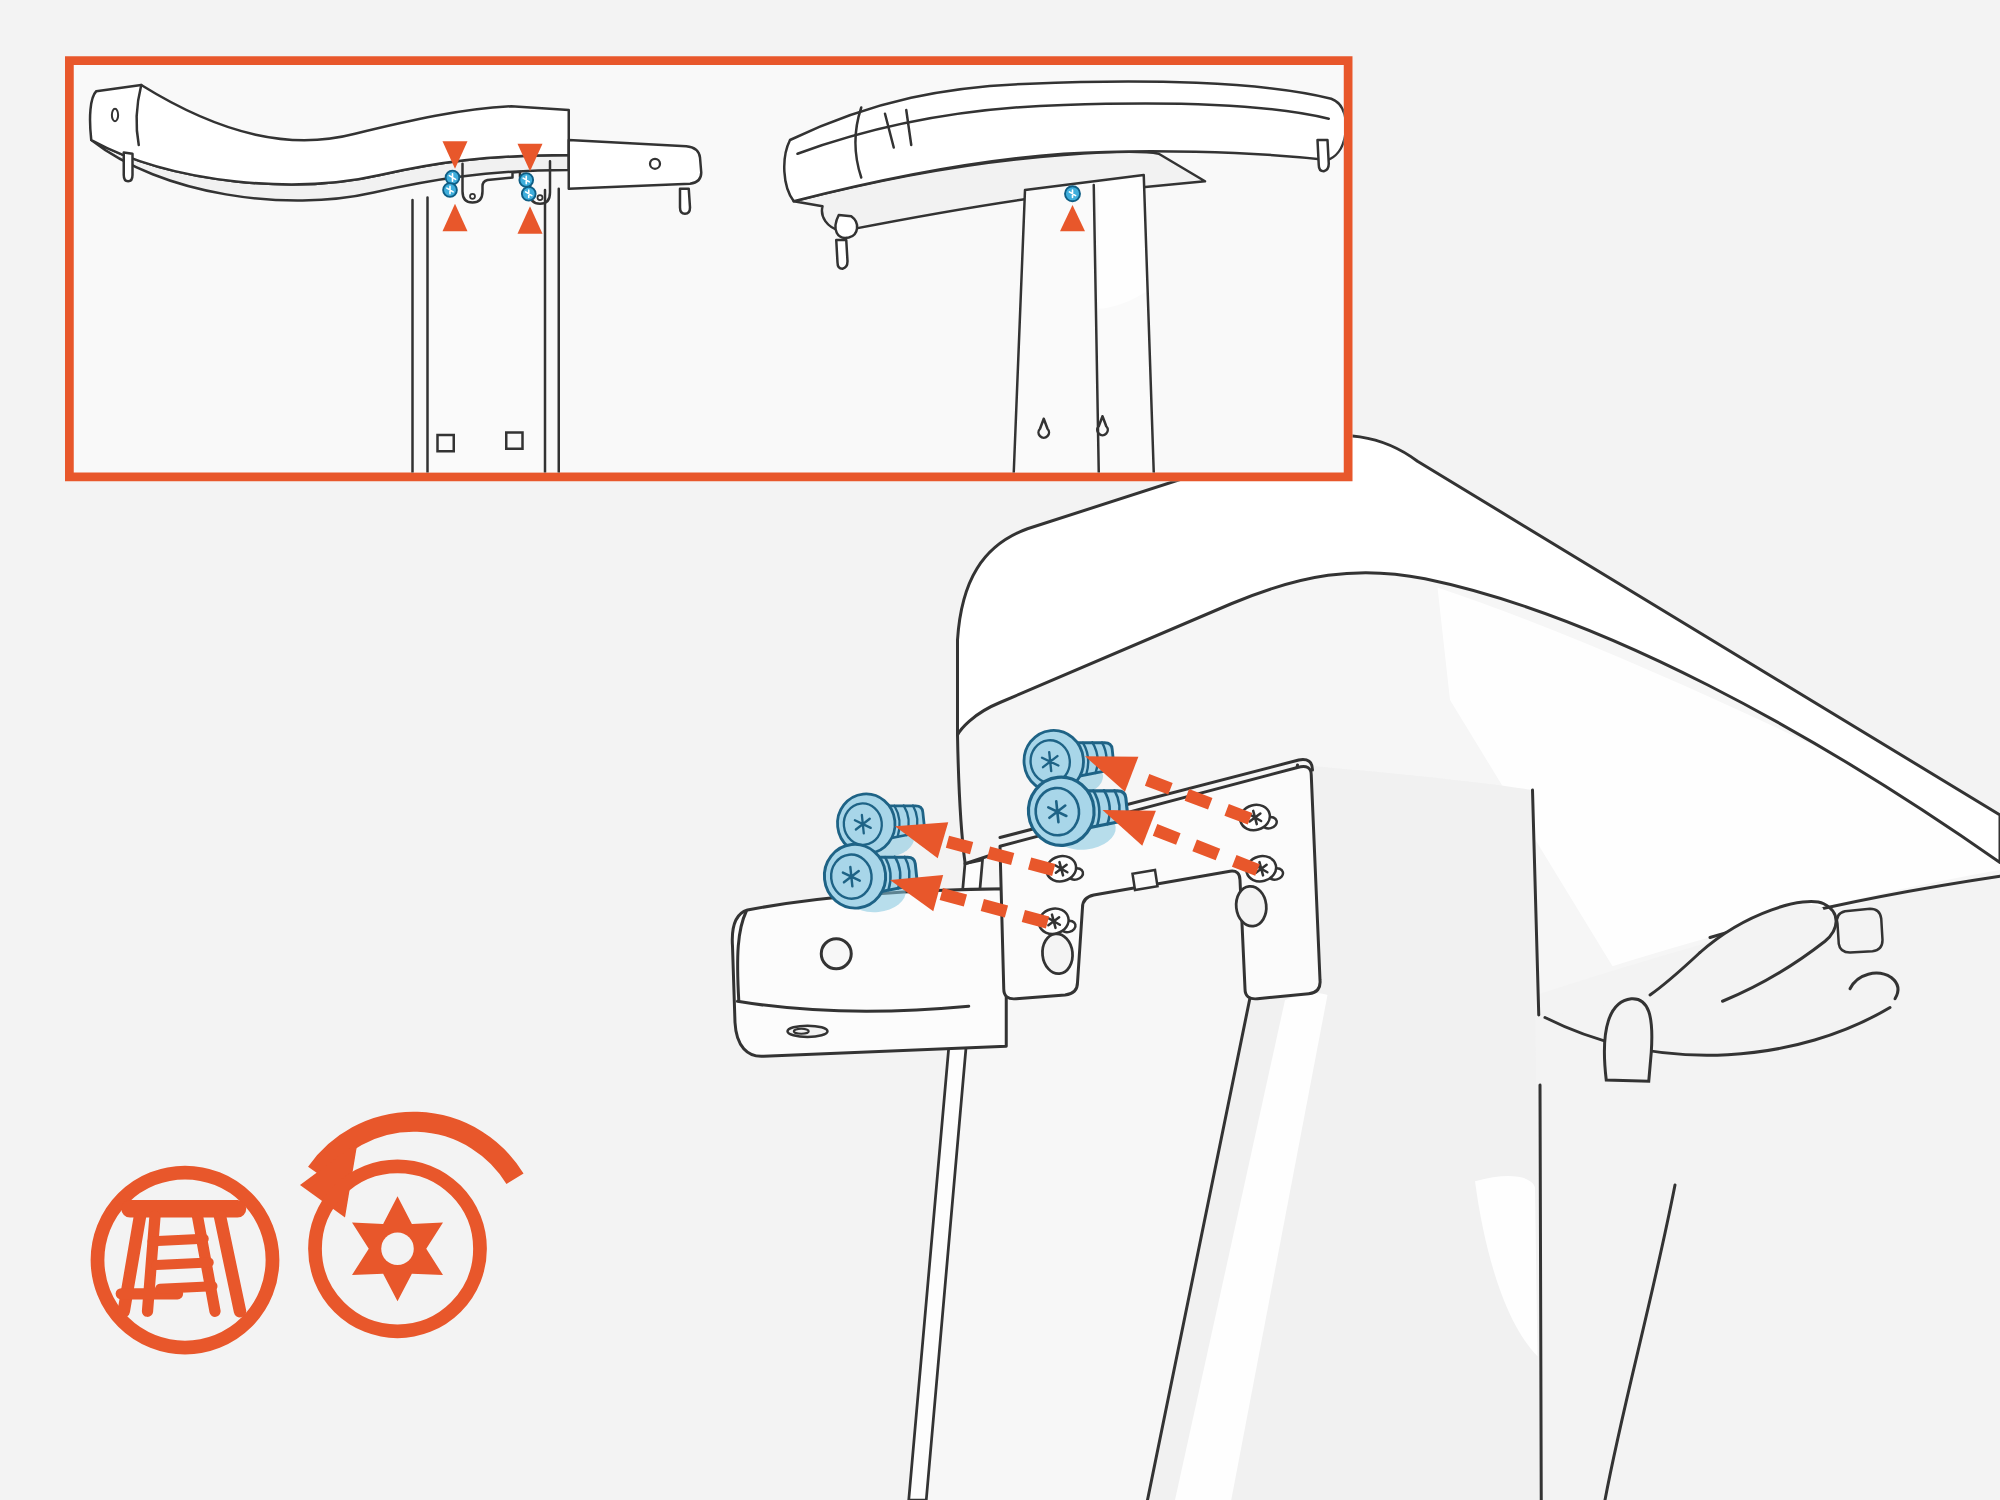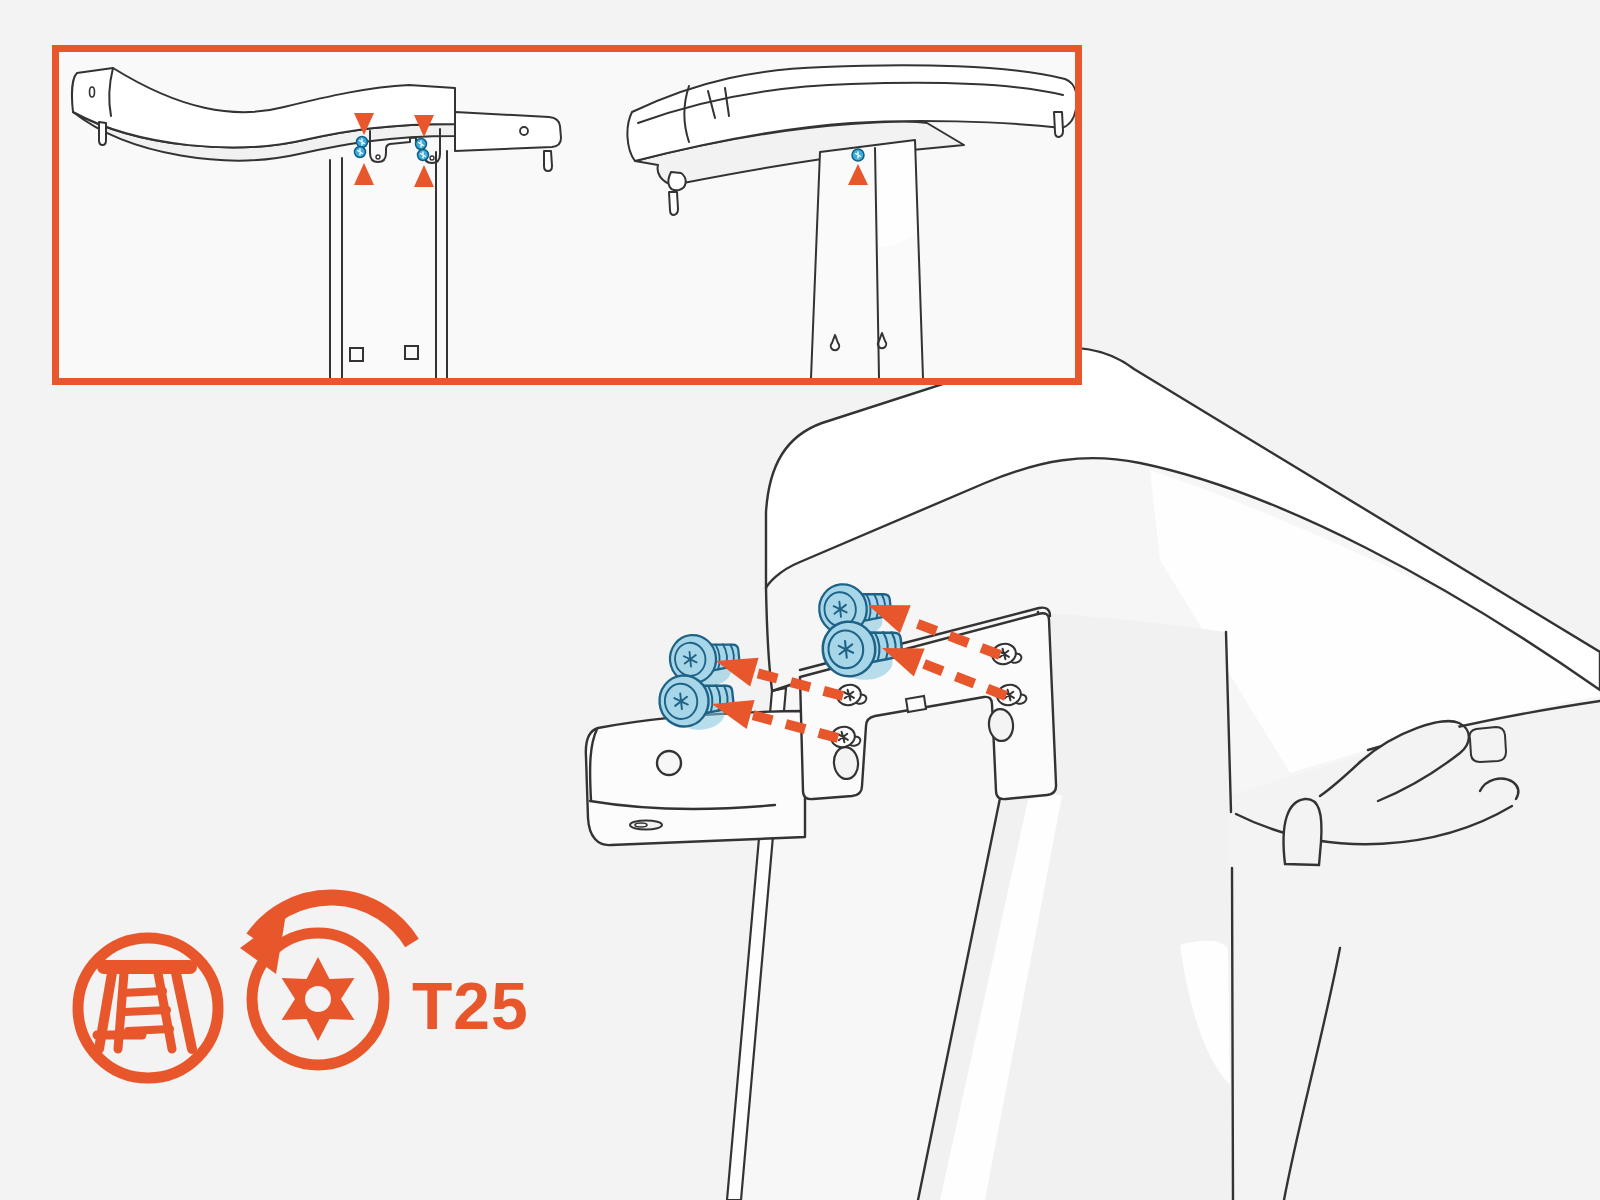--- a/index.html
+++ b/index.html
@@ -246,15 +246,14 @@
   <svg id="torx-badge" class="badge-svg" width="300" height="240" viewBox="0 0 300 240">
     <g>
       <path d="M 184,91 A 95,95 0 0 0 25,86" fill="none" stroke="var(--accent)" stroke-width="16"></path>
       <path class="acc" d="M 12,96 L 58,62 L 48,122 Z"></path>
     </g>
     <circle cx="90" cy="147" r="66" fill="none" stroke="var(--accent)" stroke-width="11"></circle>
     <polygon class="acc" stroke="var(--accent)" stroke-width="11" stroke-linejoin="round" points="90,105 101.5,127.1 126.4,126 113,147 126.4,168 101.5,166.9 90,189 78.5,166.9 53.6,168 67,147 53.6,126 78.5,127.1"></polygon>
     <circle cx="90" cy="147" r="13" fill="var(--background)"></circle>
   </svg>
 
-  <div id="t25-label">T25</div>
 
 </div>
 
 </body></html>

